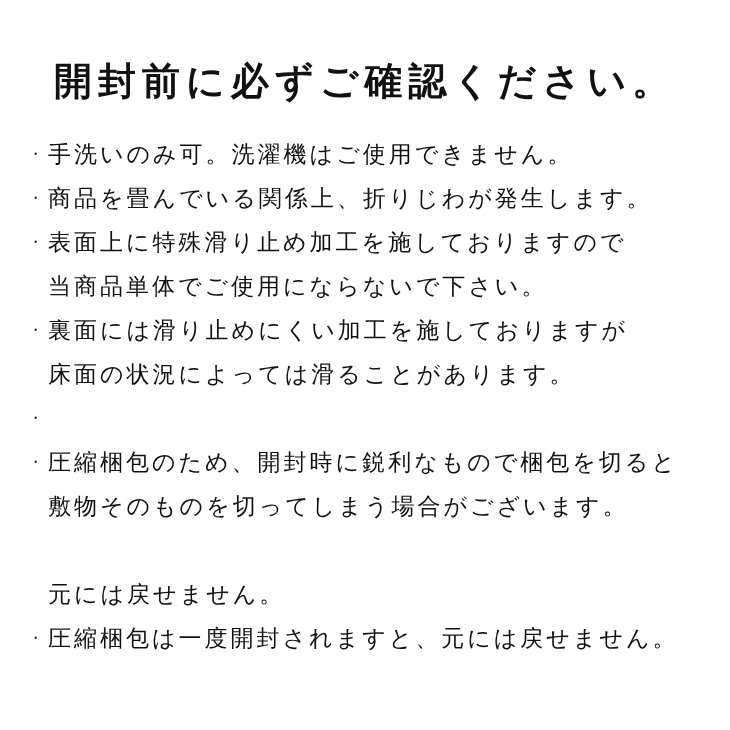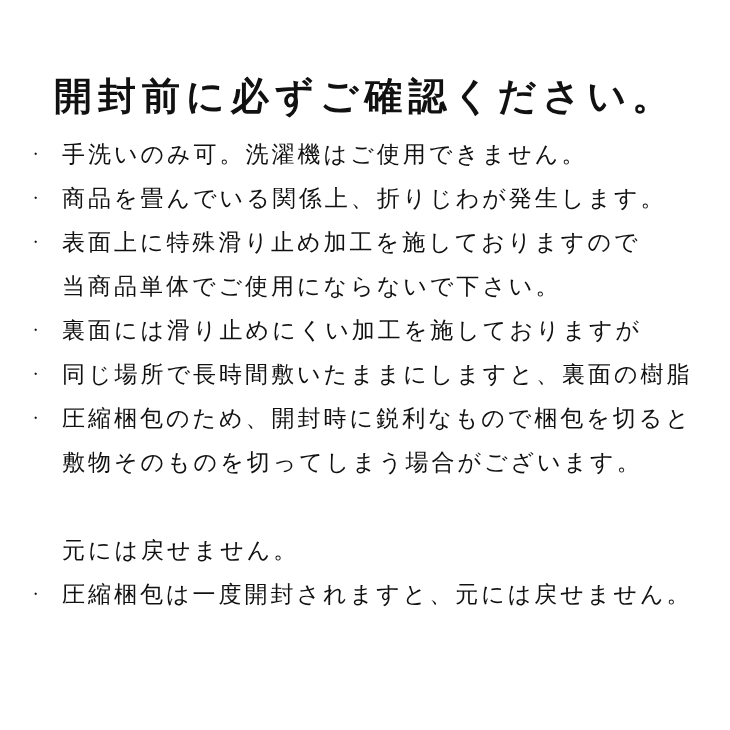--- a/index.html
+++ b/index.html
@@ -18,21 +18,21 @@
   }
   .page {
     position: absolute;
     inset: 0;
   }
   .title {
     position: absolute;
     top: 55px;
     left: 0;
     right: 0;
-    margin: 16px;
+    margin: 1px;
     text-align: center;
     font-size: 38px;
     line-height: 50px;
     font-weight: 700;
     letter-spacing: 6px;
     white-space: nowrap;
   }
   .notes {
     position: absolute;
     top: 132px;
@@ -52,21 +52,20 @@
     font-size: 15px;
     line-height: 44px;
     text-align: left;
   }
   .note-text {
     font-size: 23px;
     line-height: 44px;
     letter-spacing: 3px;
     font-weight: 500;
     white-space: nowrap;
-    margin-left: 14px;
   }
 </style>
 </head>
 <body style="background: rgb(255, 255, 255); color: rgb(17, 17, 17);">
 
 <div class="page">
   <h1 class="title">開封前に必ずご確認ください。</h1>
   <ul class="notes" id="notes-list">
       <li class="note">
         <span class="bullet">・</span>
@@ -75,25 +74,25 @@
       <li class="note">
         <span class="bullet">・</span>
         <div class="note-text"><span>商品を畳んでいる関係上、折りじわが発生します。</span></div>
       </li>
       <li class="note">
         <span class="bullet">・</span>
         <div class="note-text"><span>表面上に特殊滑り止め加工を施しておりますので</span><br><span>当商品単体でご使用にならないで下さい。</span></div>
       </li>
       <li class="note">
         <span class="bullet">・</span>
-        <div class="note-text"><span>裏面には滑り止めにくい加工を施しておりますが</span><br></div>
+        <div class="note-text"><span>裏面には滑り止めにくい加工を施しておりますが</span><br><span>床面の状況によっては滑ることがあります。</span></div>
       </li>
       <li class="note">
         <span class="bullet">・</span>
-        <div class="note-text"><span>同じ場所で長時間敷いたままにしますと、裏面の樹脂</span><br></div>
+        <div class="note-text"><br></div>
       </li>
       <li class="note">
         <span class="bullet">・</span>
         <div class="note-text"><span>圧縮梱包のため、開封時に鋭利なもので梱包を切ると</span><br><span>敷物そのものを切ってしまう場合がございます。</span><br><br><span>元には戻せません。</span></div>
       </li>
       <li class="note">
         <span class="bullet">・</span>
         <div class="note-text"><span>圧縮梱包は一度開封されますと、元には戻せません。</span></div>
       </li>
     </ul>

